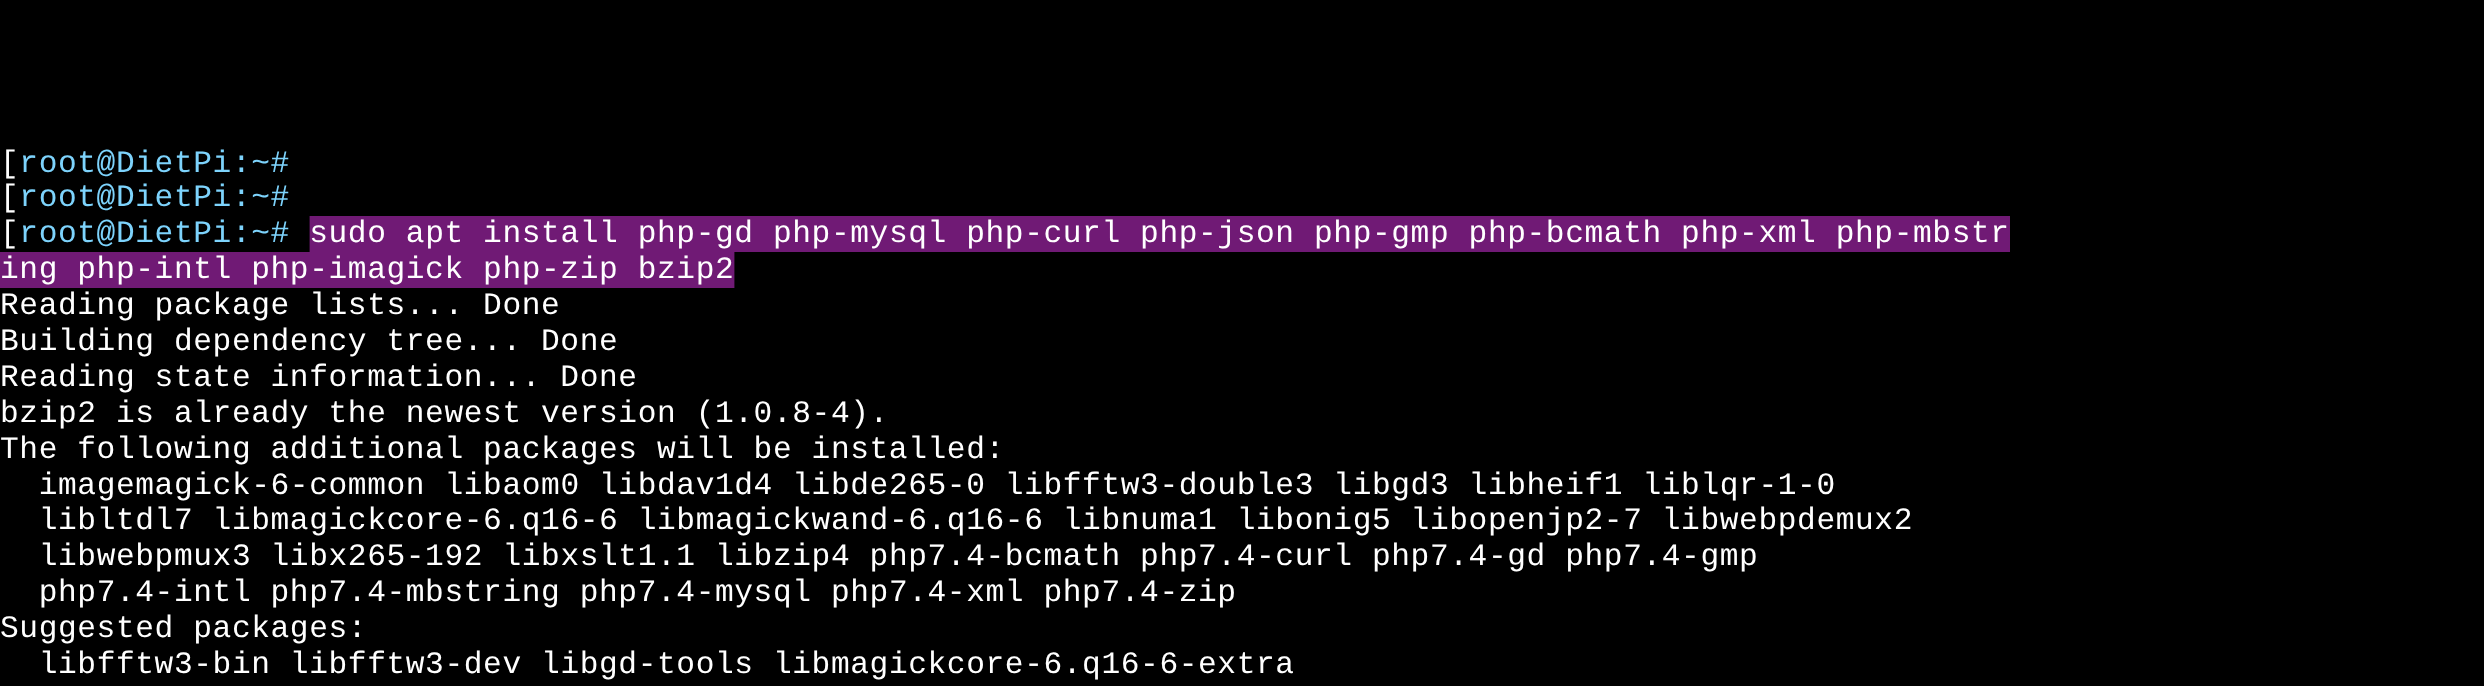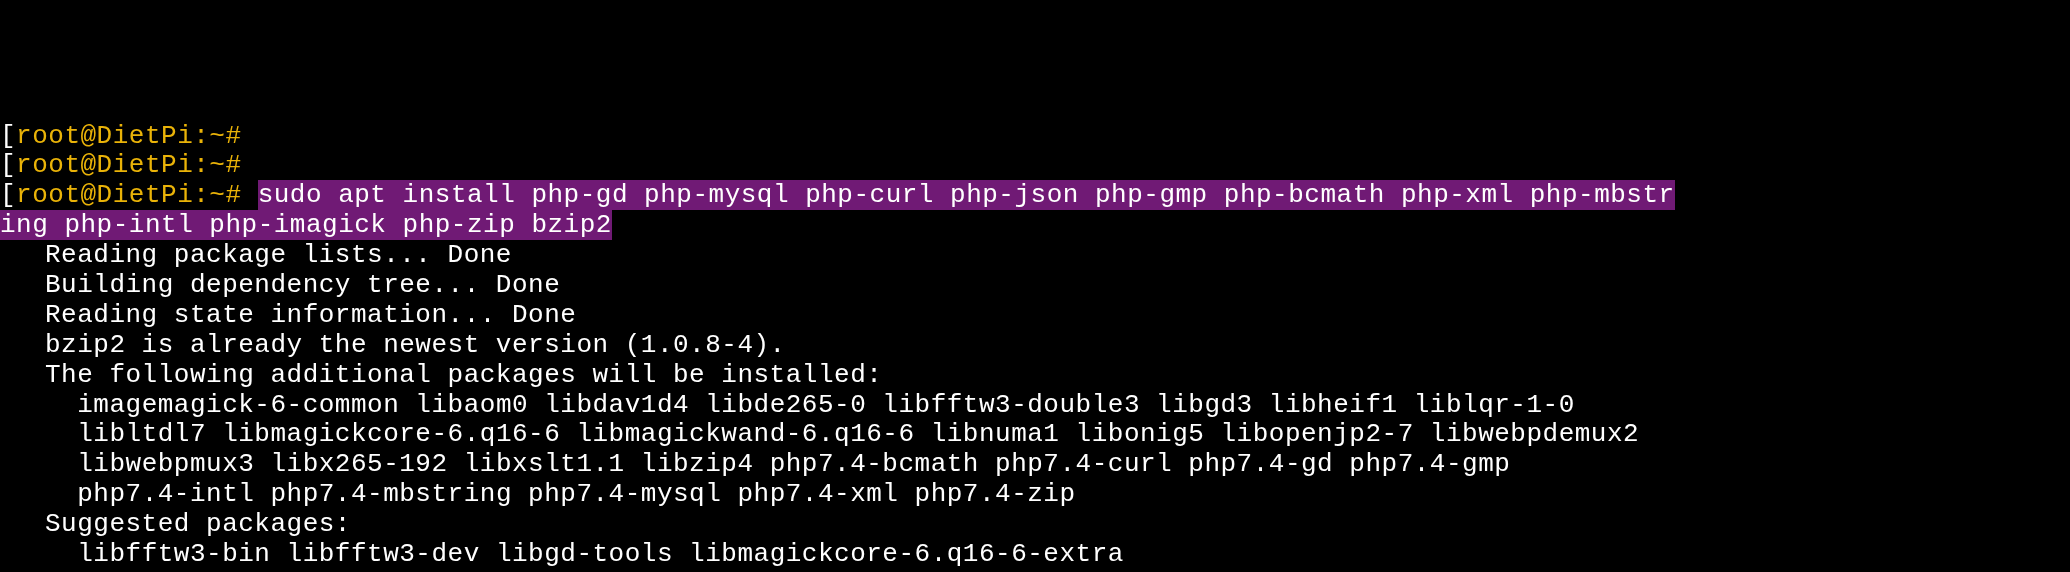--- a/index.html
+++ b/index.html
@@ -21,29 +21,28 @@
     .terminal {
       width: 100%;
     }
     .line {
       display: block;
     }
     .prompt-bracket {
       color: #ffffff;
     }
     .prompt {
-      color: #eab308;
+      color: #7dd3fc;
     }
     .highlighted {
       background-color: #701a75;
       color: #ffffff;
     }
     .output {
       color: #ffffff;
-      margin-left: 45px;
     }
   </style>
 </head>
 <body>
 
 
 
 <div class="terminal"><span class="line"><span class="prompt-bracket">[</span><span class="prompt">root@DietPi:~#</span></span><span class="line"><span class="prompt-bracket">[</span><span class="prompt">root@DietPi:~#</span></span><span class="line"><span class="prompt-bracket">[</span><span class="prompt">root@DietPi:~#</span><span> </span><span class="highlighted">sudo apt install php-gd php-mysql php-curl php-json php-gmp php-bcmath php-xml php-mbstr</span></span><span class="line"><span class="highlighted">ing php-intl php-imagick php-zip bzip2</span></span><span class="line output">Reading package lists... Done</span><span class="line output">Building dependency tree... Done</span><span class="line output">Reading state information... Done</span><span class="line output">bzip2 is already the newest version (1.0.8-4).</span><span class="line output">The following additional packages will be installed:</span><span class="line output">  <span>imagemagick-6-common libaom0 libdav1d4 libde265-0 libfftw3-double3 libgd3 libheif1 liblqr-1-0</span></span><span class="line output">  <span>libltdl7 libmagickcore-6.q16-6 libmagickwand-6.q16-6 libnuma1 libonig5 libopenjp2-7 libwebpdemux2</span></span><span class="line output">  <span>libwebpmux3 libx265-192 libxslt1.1 libzip4 php7.4-bcmath php7.4-curl php7.4-gd php7.4-gmp</span></span><span class="line output">  <span>php7.4-intl php7.4-mbstring php7.4-mysql php7.4-xml php7.4-zip</span></span><span class="line output">Suggested packages:</span><span class="line output">  <span>libfftw3-bin libfftw3-dev libgd-tools libmagickcore-6.q16-6-extra</span></span></div>
 
 

